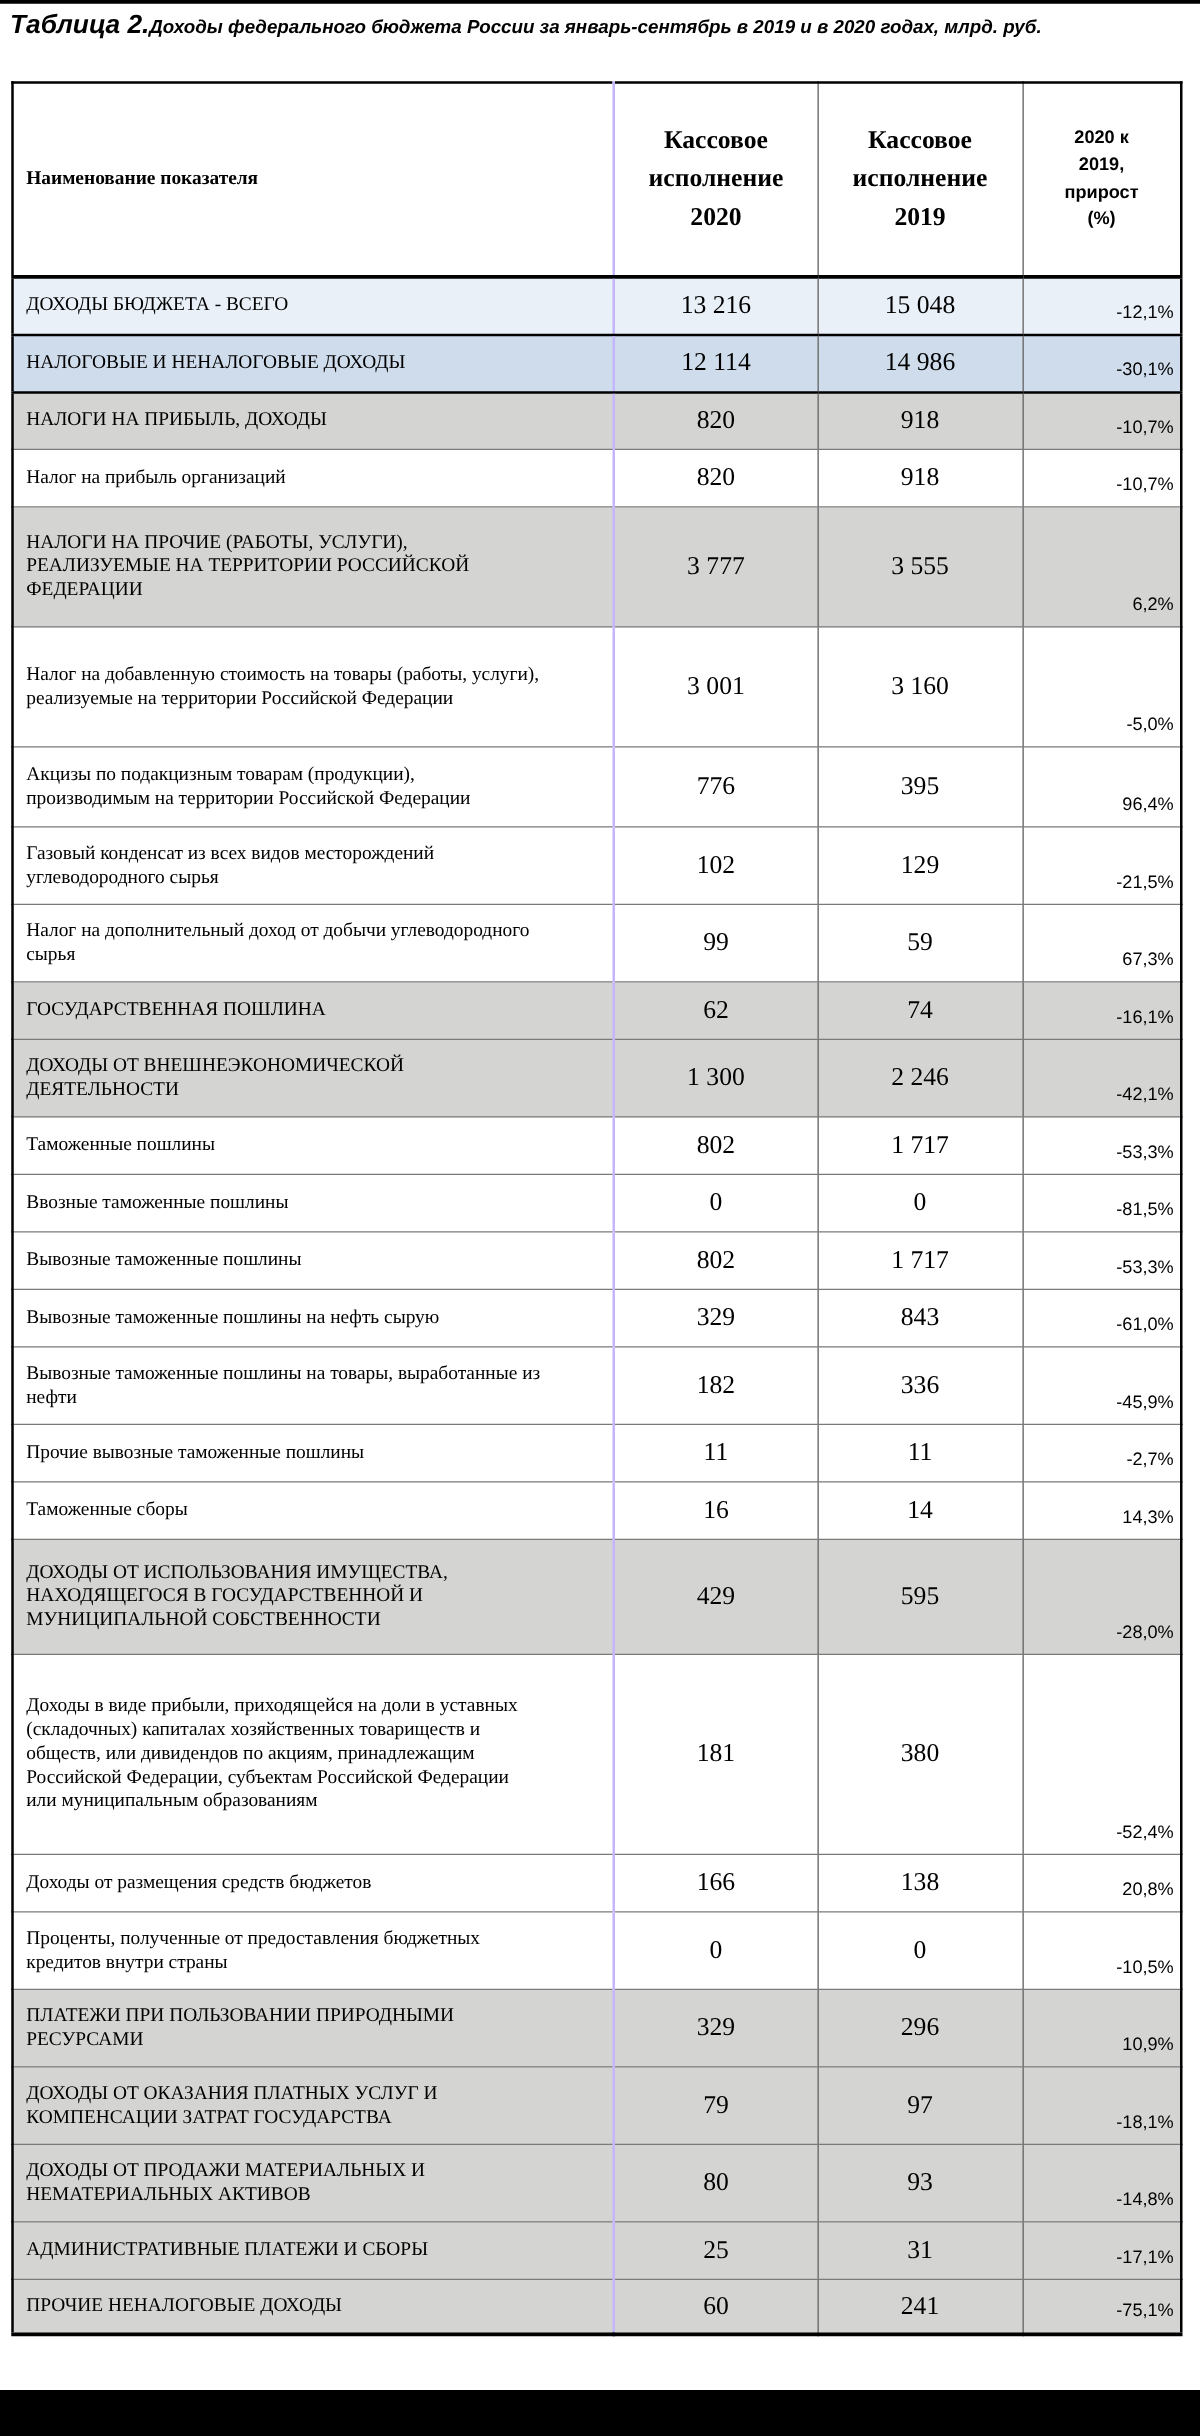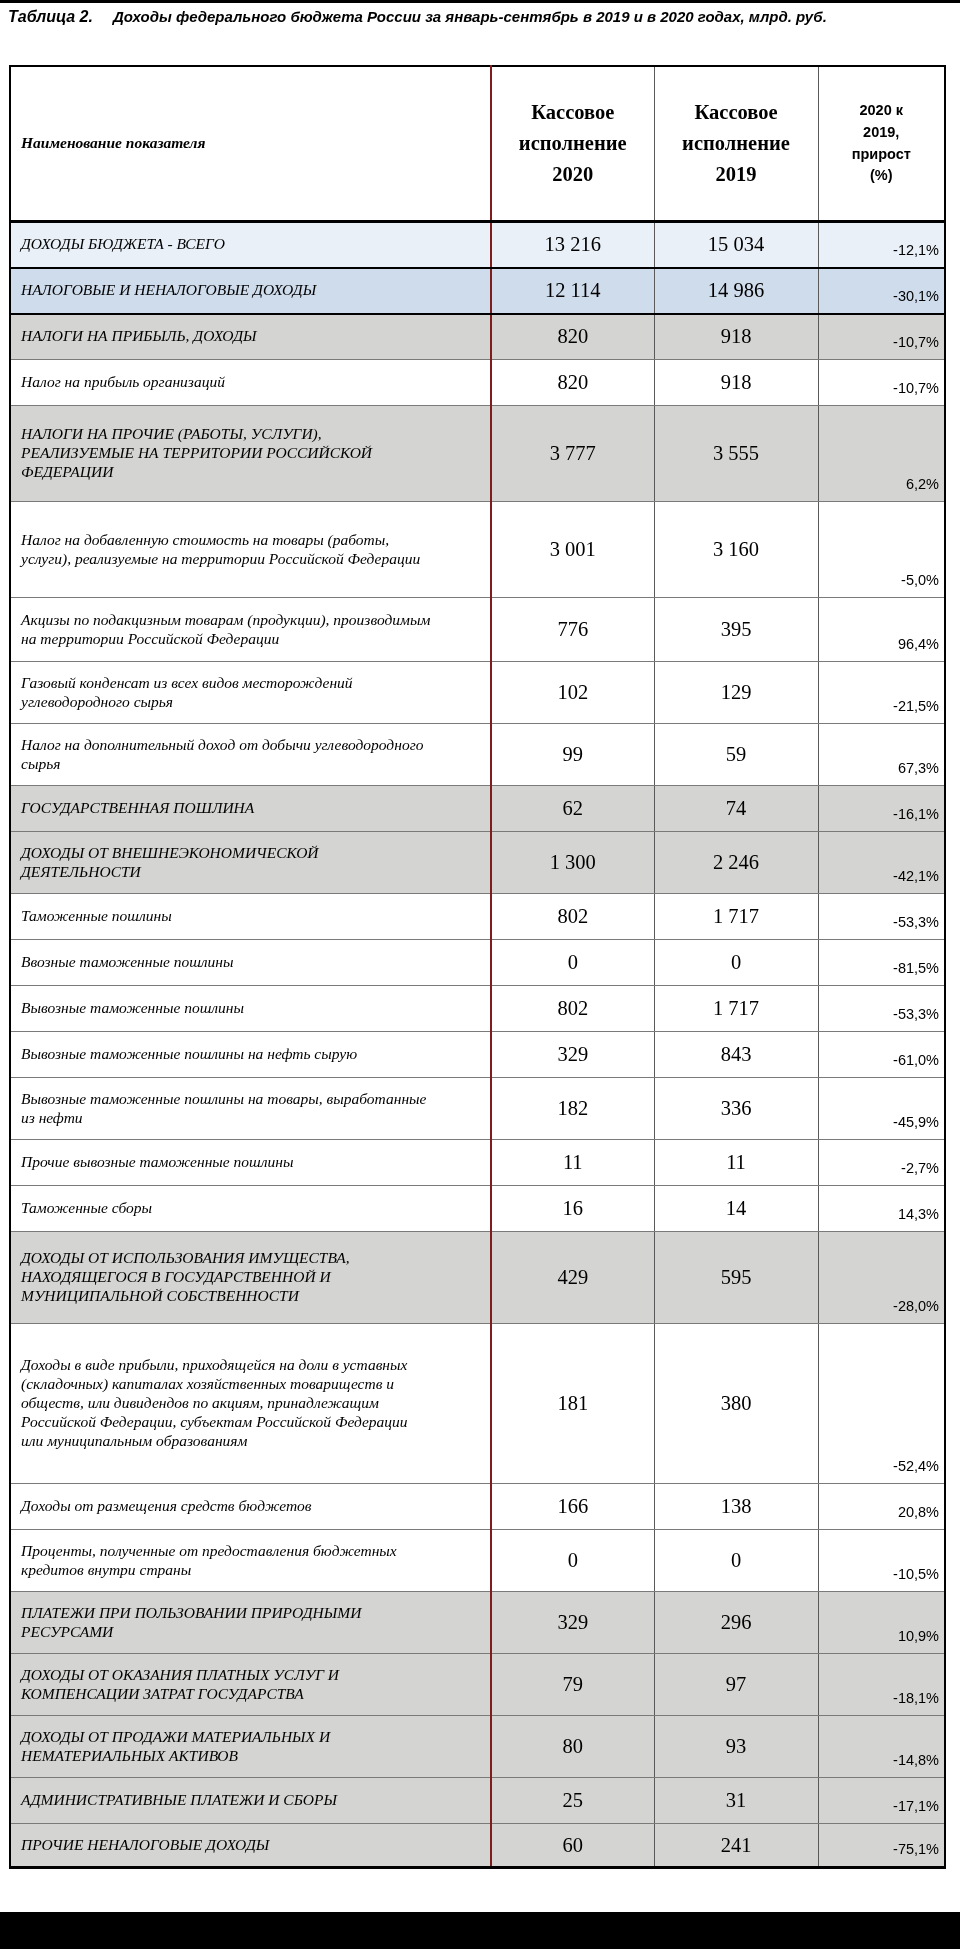--- a/index.html
+++ b/index.html
@@ -6,41 +6,41 @@
   body{
     width:960px;height:1949px;position:relative;background:#ffffff;
     font-family:"Liberation Serif", serif;color:#000;overflow:hidden;
   }
   .top-rule{position:absolute;top:0;left:0;width:960px;height:3px;background:#000;}
   .caption{
     position:absolute;top:7px;left:8px;width:944px;
     font-family:"Liberation Sans", sans-serif;font-weight:bold;font-style:italic;
     font-size:15px;line-height:1.2;white-space:nowrap;
   }
-  .caption .cap-label{font-size:16px;margin-right:20px;}
+  .caption .cap-label{font-size:21px;margin-right:0;}
   table.budget{
     position:absolute;top:65px;left:9px;width:935px;
     border-collapse:collapse;table-layout:fixed;
     border:2px solid #000;border-bottom:3px solid #000;
     background:#fff;
   }
   col.c-name{width:481px;}
   col.c-2020{width:163px;}
   col.c-2019{width:164px;}
   col.c-pct {width:127px;}
   thead th{
     border-bottom:3px solid #000;
     font-weight:bold;font-size:16.5px;line-height:1.5;
     text-align:center;vertical-align:middle;height:133px;padding:0;
   }
   thead th .hw{width:110px;margin:0 auto;}
   thead th .hw-narrow{width:78px;margin:0 auto;}
   td{padding:0;vertical-align:middle;}
   
-  .cell-name{border-right:2px solid #7f1d1d;font-style:italic;}
+  .cell-name{border-right:2px solid #c4b5fd;}
   .cell-2020,.cell-2019{border-right:1px solid #5a5a5a;}
   
   tbody tr td{border-bottom:1px solid #7a7a7a;}
   tbody tr.total td,
   tbody tr.subtotal td{border-bottom:2px solid #000;}
   
   tbody tr.total   td{background:var(--total-bg);}
   tbody tr.subtotal td{background:var(--subtotal-bg);}
   tbody tr.section td{background:var(--section-bg);}
   tbody tr.item    td{background:#ffffff;}
@@ -90,21 +90,21 @@
           <div class="hw-narrow">2020 к 2019, прирост (%)</div>
         </th>
     </tr>
   </thead>
   <tbody id="tbody">
       <tr class="total" style="height: 46px;">
         <td class="cell-name">
           <div class="nm">ДОХОДЫ БЮДЖЕТА - ВСЕГО</div>
         </td>
         <td class="cell-2020">13 216</td>
-        <td class="cell-2019">15 034</td>
+        <td class="cell-2019">15 048</td>
         <td class="cell-pct">-12,1%</td>
       </tr>
       <tr class="subtotal" style="height: 46px;">
         <td class="cell-name">
           <div class="nm">НАЛОГОВЫЕ И НЕНАЛОГОВЫЕ ДОХОДЫ</div>
         </td>
         <td class="cell-2020">12 114</td>
         <td class="cell-2019">14 986</td>
         <td class="cell-pct">-30,1%</td>
       </tr>

